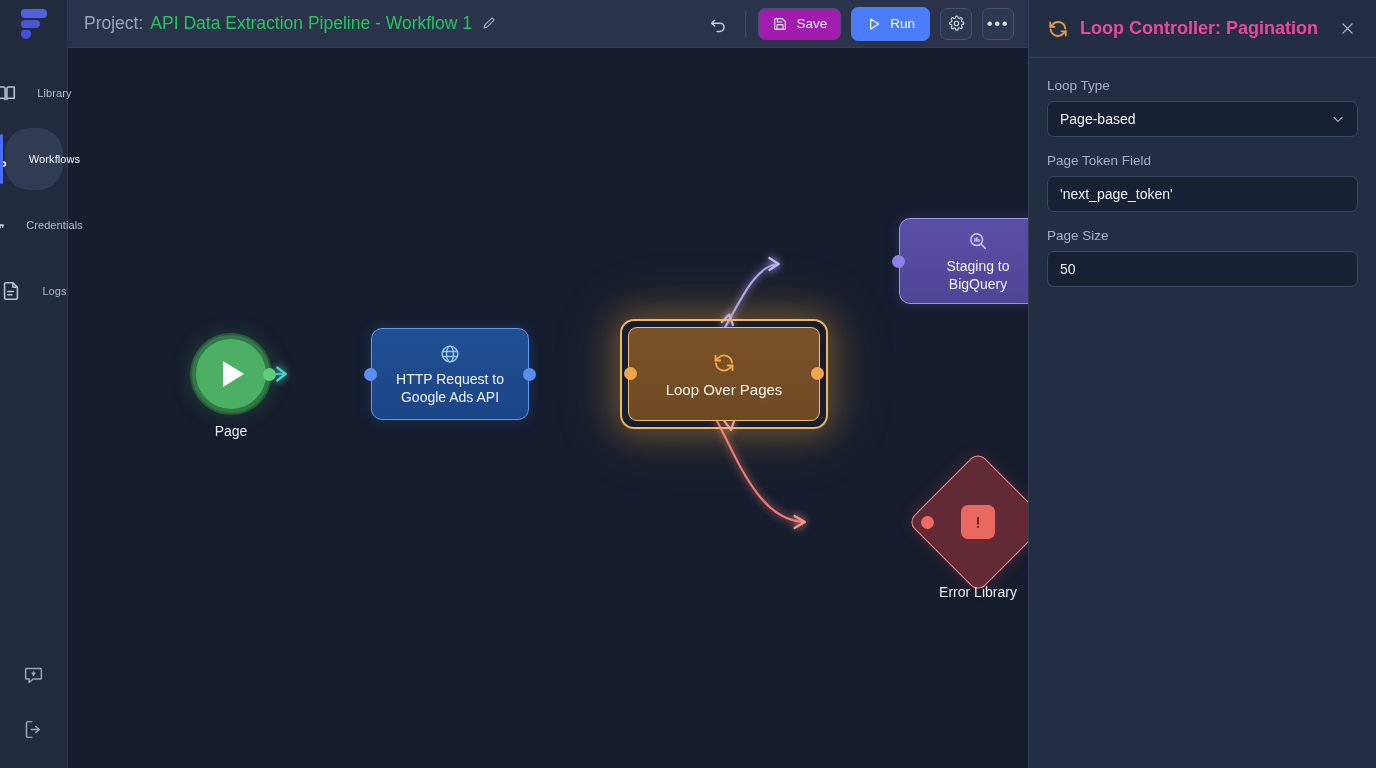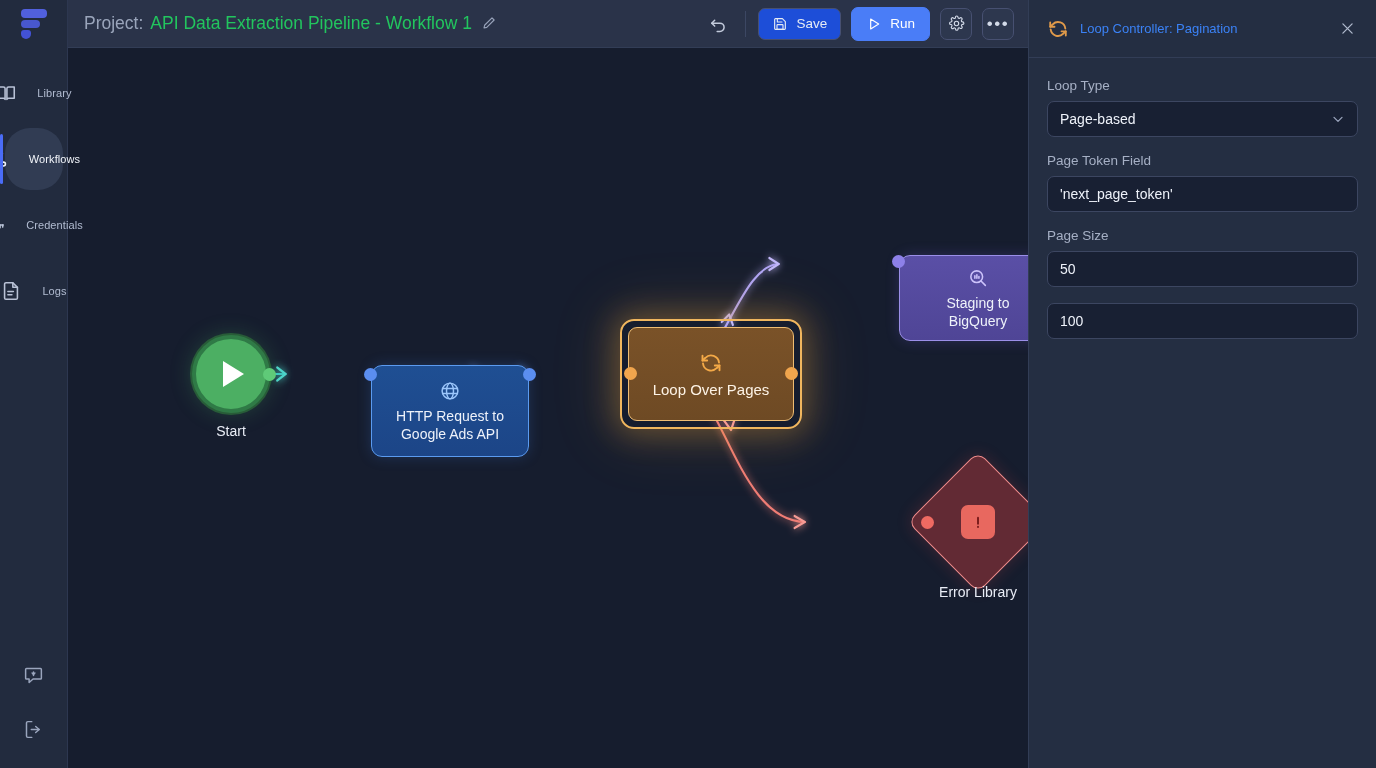--- a/index.html
+++ b/index.html
@@ -79,21 +79,21 @@
     width: 30px; height: 30px; border-radius: 6px; display:flex; align-items:center; justify-content:center;
     color: #c3cbdc; cursor: pointer;
   }
   .icon-btn-plain svg { width: 20px; height: 20px; display:block; }
   .vdiv { width: 1px; height: 26px; background: #3c4763; margin: 0 2px; }
   .btn {
     height: 32px; border-radius: 7px; display: flex; align-items: center; gap: 8px;
     padding: 0 13px; font-size: 13.5px; cursor: pointer; white-space: nowrap;
   }
   .btn svg { width: 16px; height: 16px; display:block; }
-  .btn-outline { background: #1d4ed8; border: 1px solid #475071; color: #e6ebf4; }
+  .btn-outline { background: #a21caf; border: 1px solid #475071; color: #e6ebf4; }
   .btn-primary { background: #4a7df7; border: 1px solid #4a7df7; color: #ffffff; padding: 16px 14px; }
   .btn-sq {
     width: 32px; height: 32px; border-radius: 7px; border: 1px solid #475071; background: #2d374e;
     display: flex; align-items: center; justify-content: center; color: #d3dae8; cursor: pointer;
   }
   .btn-sq svg { width: 17px; height: 17px; display:block; }
   .dots { font-size: 17px; letter-spacing: 1.5px; line-height: 1; color:#d3dae8; }
 
   
   .canvas-wrap { flex: 1; position: relative; overflow: hidden; background: #161d2e; }
@@ -119,21 +119,21 @@
     width: 0; height: 0; margin-left: 5px;
     border-left: 21px solid #ffffff;
     border-top: 13px solid transparent;
     border-bottom: 13px solid transparent;
   }
 
   
   .node-box {
     border-radius: 11px;
     display: flex; flex-direction: column; align-items: center; justify-content: center;
-    gap: 5px; cursor: pointer; padding: 8px 10px; margin-top: 37px;
+    gap: 5px; cursor: pointer; padding: 8px 10px;
   }
   .node-box .nicon { width: 22px; height: 22px; display:flex; align-items:center; justify-content:center; }
   .node-box .nicon svg { width: 22px; height: 22px; display:block; }
   .node-box .ntext { font-size: 14px; line-height: 18px; text-align: center; color: #eef2fa; }
 
   .node-http {
     width: 158px; height: 92px;
     background: #1d4c8f; background: linear-gradient(180deg,#1f4f93,#1c4587);
     border: 1.5px solid #5b9bf0;
     box-shadow: 0 0 14px rgba(58,120,220,.25);
@@ -143,21 +143,21 @@
   .node-bq {
     width: 158px; height: 86px;
     background: #554b9e; background: linear-gradient(180deg,#5a4fa6,#4f4596);
     border: 1.5px solid #9b8fe8;
     box-shadow: 0 0 14px rgba(120,100,230,.22);
   }
   .node-bq .nicon { color: #cdc3fb; }
 
   
   .node-loop-outer {
-    width: 182px; height: 110px; border-radius: 14px;
+    width: 208px; height: 110px; border-radius: 14px;
     border: 2px solid #f0b65e;
     box-shadow: 0 0 30px 6px rgba(240,165,60,.30), 0 0 60px 14px rgba(240,165,60,.12);
     padding: 6px; cursor: pointer;
   }
   .node-loop {
     width: 100%; height: 100%; border-radius: 9px;
     background: linear-gradient(180deg,#7a5228,#6e4a24);
     border: 1.5px solid #f0bd72;
     display: flex; flex-direction: column; align-items: center; justify-content: center; gap: 6px;
   }
@@ -196,21 +196,21 @@
     border-left: 1px solid #323d56;
     position: relative; z-index: 6;
     display: flex; flex-direction: column;
   }
   .panel-head {
     height: 58px; flex: 0 0 58px; display: flex; align-items: center; gap: 11px;
     padding: 0 16px 0 18px; border-bottom: 1px solid #323d56;
   }
   .panel-head .phicon { width: 22px; height: 22px; color: #e09a4a; display:flex; align-items:center; justify-content:center; }
   .panel-head .phicon svg { width: 22px; height: 22px; display:block; }
-  .panel-title { font-size: 13px; font-weight: normal; color: #3b82f6; white-space: nowrap; }
+  .panel-title { font-size: 18px; font-weight: bold; color: #ec4899; white-space: nowrap; }
   .panel-close { margin-left: auto; width: 26px; height: 26px; display:flex; align-items:center; justify-content:center; color:#b0bacd; cursor:pointer; }
   .panel-close svg { width: 17px; height: 17px; display:block; }
 
   .panel-body { padding: 20px 18px 0 18px; display:flex; flex-direction: column; }
   .field { margin-bottom: 16px; }
   .field-label { font-size: 13.5px; color: #a6b0c5; margin-bottom: 8px; }
   .field-input {
     height: 36px; border-radius: 7px; background: #182033; border: 1px solid #3c4661;
     display: flex; align-items: center; padding: 0 12px;
     font-size: 14px; color: #eef2fa; cursor: text;
@@ -397,21 +397,21 @@
             <path d="M702 372 L710 382 L714 371" stroke="#f69b94" stroke-width="2.2" fill="none" stroke-linecap="round" stroke-linejoin="round"></path>
             <path d="M778 468 L789 474 L778 480" stroke="#f69b94" stroke-width="2.2" fill="none" stroke-linecap="round" stroke-linejoin="round"></path>
           </g>
         </svg>
 
         <div class="node" style="left:124px; top:287px;">
           <div class="node-start">
             <div class="tri"></div>
           </div>
           <div class="port green" style="right:-6px; top:33px;"></div>
-          <div class="node-label-under" style="top:88px;">Start</div>
+          <div class="node-label-under" style="top:88px;">Page</div>
         </div>
 
         <div class="node" style="left:303px; top:280px;">
           <div class="node-box node-http">
             <span class="nicon">
               <svg viewBox="0 0 24 24" fill="none" stroke="currentColor" stroke-width="1.6">
                 <circle cx="12" cy="12" r="8.6"></circle>
                 <ellipse cx="12" cy="12" rx="3.8" ry="8.6"></ellipse>
                 <path d="M3.6 9.3h16.8M3.6 14.7h16.8"></path>
               </svg>
@@ -516,21 +516,18 @@
       </div>
 
       <div class="field">
         <div class="field-label">Page Size</div>
         <div class="field-input">
           <span>50</span>
         </div>
       </div>
 
       <div class="field">
-        <div class="field-input">
-          <span>100</span>
-        </div>
       </div>
 
     </div>
   </div>
 
 </div>
 
 </body></html>

